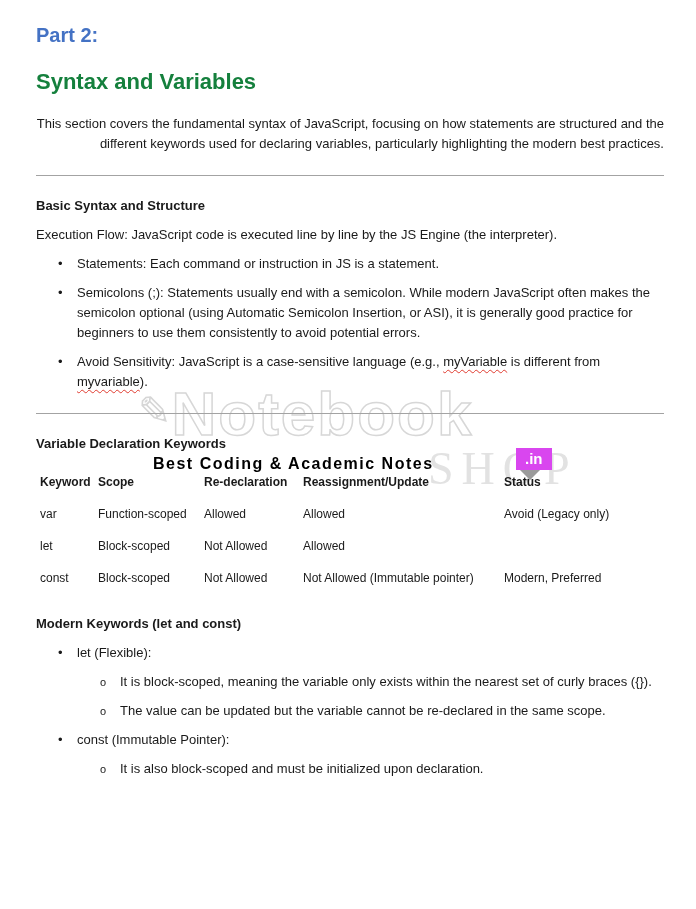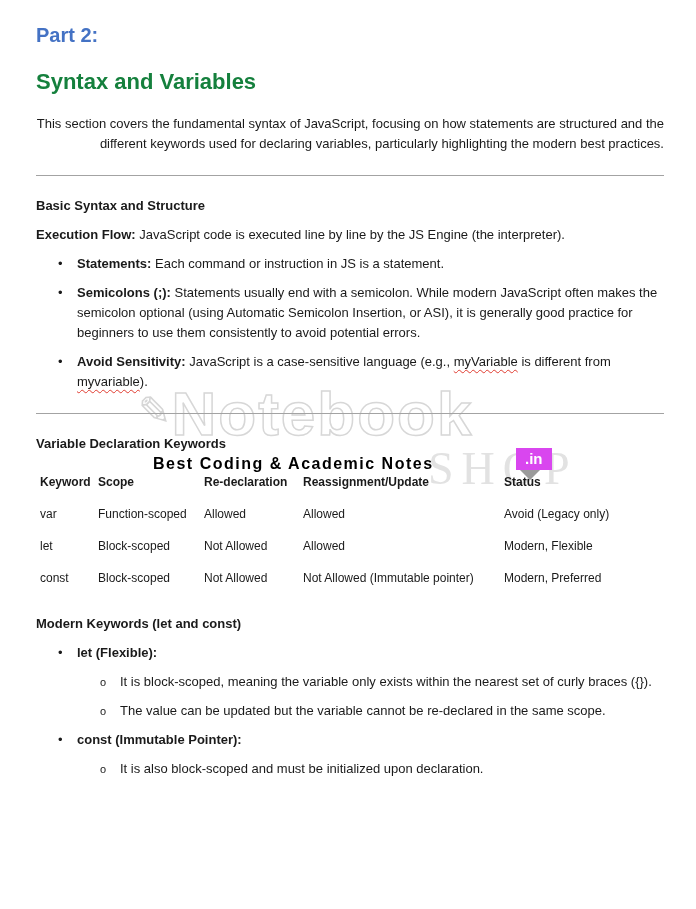--- a/index.html
+++ b/index.html
@@ -28,21 +28,21 @@
   .wm-badge:after{content:"";position:absolute;left:4px;top:100%;border-left:10px solid transparent;
     border-right:10px solid transparent;border-top:10px solid #9a9a9a;}
 
   
   h2.part{margin:0 0 22px 0;font-size:20px;font-weight:700;color:#4472c4;}
   h1.title{margin:0 0 19px 0;font-size:22px;font-weight:700;color:#15803d;}
   p{margin:0 0 9px 0;font-size:13px;line-height:20px;}
   .intro{margin-bottom:12px;text-align:right;}
   hr.divider{border:none;border-top:1px solid #a3a3a3;margin:21px 0 0 0;}
   .sec-head{font-size:13px;font-weight:700;margin:20px 0 9px 0;line-height:20px;}
-  b.lead{font-weight:700;}
+  b.lead{font-weight:400;}
 
   
   .bullet{display:flex;margin:0 0 9px 0;font-size:13px;line-height:20px;}
   .bullet .marker{flex:0 0 19px;margin-left:22px;text-align:left;}
   .bullet .btxt{flex:1;}
   .sub-bullet{display:flex;margin:0 0 9px 0;font-size:13px;line-height:20px;}
   .sub-bullet .marker{flex:0 0 20px;margin-left:64px;font-size:11px;line-height:20px;}
   .sub-bullet .btxt{flex:1;}
   .misspell{text-decoration:underline;text-decoration-style:wavy;
     text-decoration-color:#e03c31;text-decoration-thickness:1px;text-underline-offset:3px;}
@@ -116,21 +116,20 @@
         <div>Function-scoped</div>
         <div>Allowed</div>
         <div>Allowed</div>
         <div>Avoid (Legacy only)</div>
       </div>
       <div class="kw-row">
         <div>let</div>
         <div>Block-scoped</div>
         <div>Not Allowed</div>
         <div>Allowed</div>
-        <div>Modern, Flexible</div>
       </div>
       <div class="kw-row">
         <div>const</div>
         <div>Block-scoped</div>
         <div>Not Allowed</div>
         <div>Not Allowed (Immutable pointer)</div>
         <div>Modern, Preferred</div>
       </div>
     </div>
 

